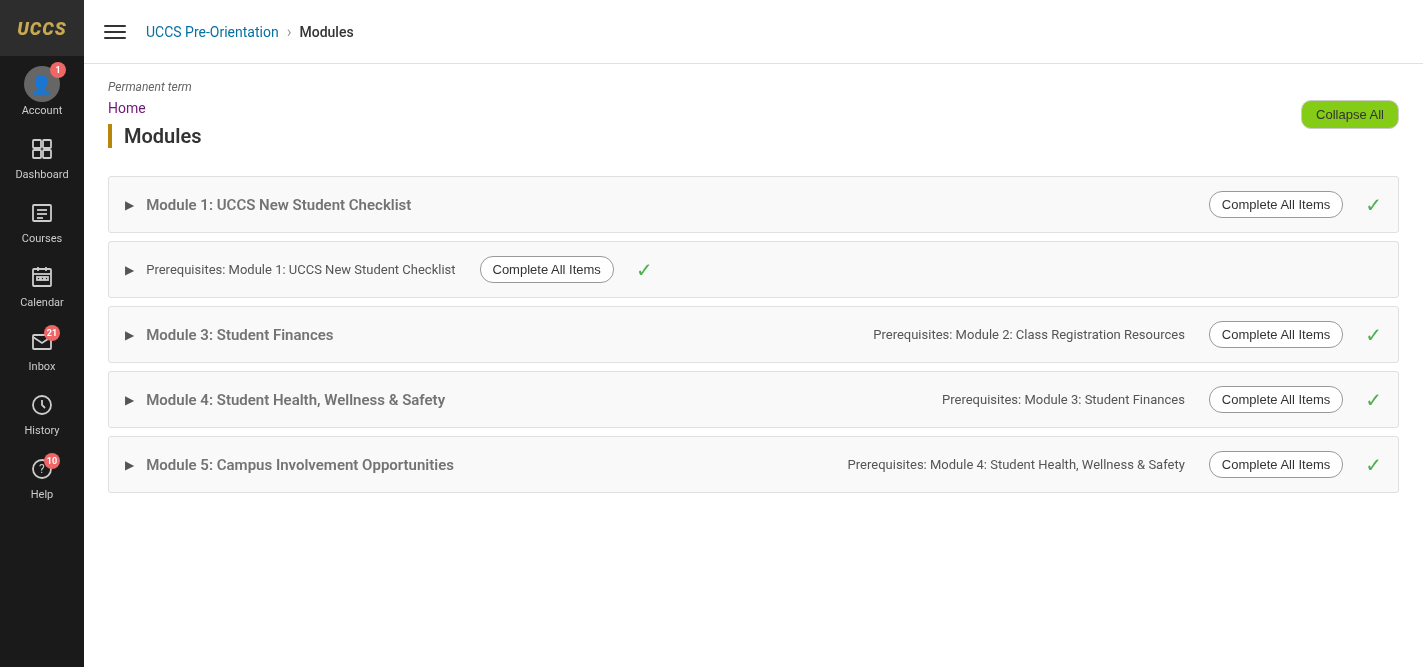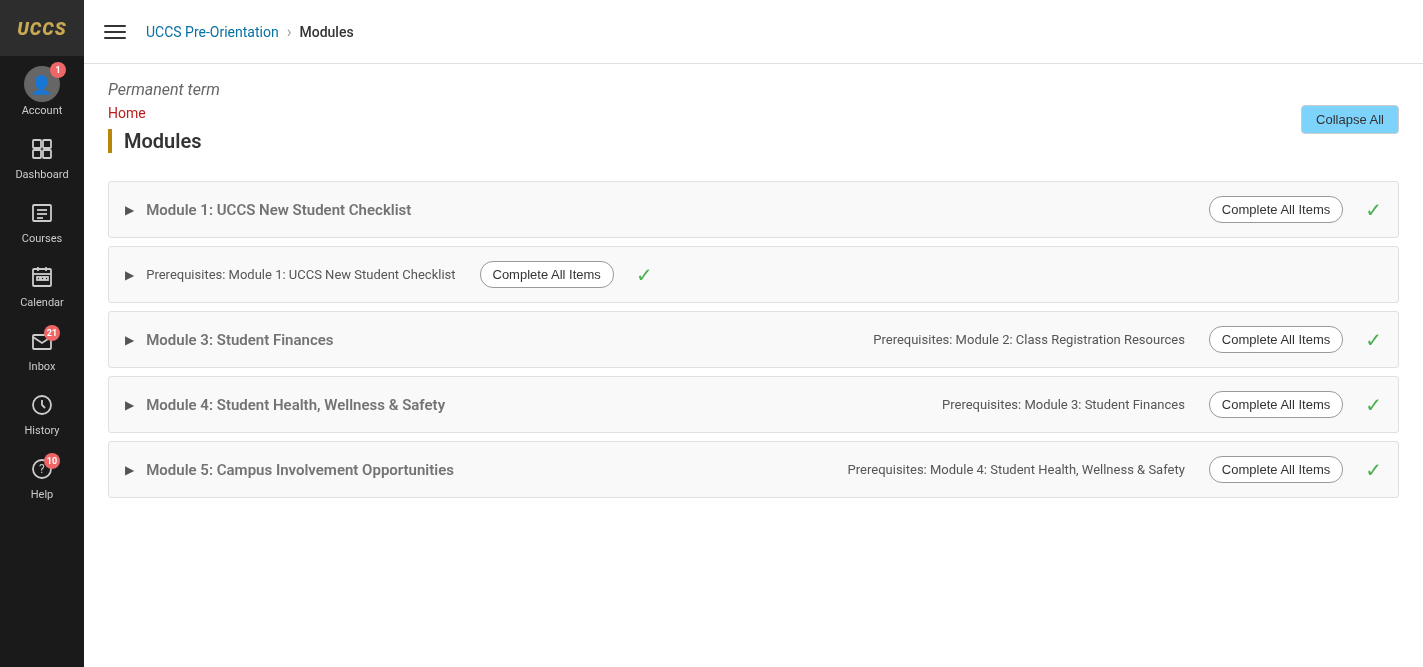--- a/index.html
+++ b/index.html
@@ -128,28 +128,28 @@
       overflow-y: auto;
       padding: 0;
       background: #fff;
     }
 
     .content-inner {
       padding: 16px 24px;
     }
 
     .term-label {
-      font-size: 16px;
+      font-size: 12px;
       color: #666;
       margin-bottom: 6px;
       font-style: italic;
     }
 
     .home-link {
-      color: #b91c1c;
+      color: #701a75;
       font-size: 14px;
       cursor: pointer;
       text-decoration: none;
       display: block;
       margin-bottom: 8px;
     }
 
     .page-section {
       border-left: 4px solid #b8860b;
       padding-left: 12px;
@@ -157,26 +157,26 @@
     }
 
     .page-title {
       font-size: 20px;
       font-weight: 600;
       color: #333;
     }
 
     .collapse-all-btn {
       border: 1px solid #ccc;
-      background: #7dd3fc;
+      background: #84cc16;
       color: #333;
       padding: 6px 14px;
       font-size: 13px;
       cursor: pointer;
-      border-radius: 4px;
+      border-radius: 10px;
     }
 
     
     .module-card {
       border: 1px solid #e0e0e0;
       border-radius: 3px;
       margin-bottom: 8px;
       background: #f9f9f9;
     }
 

